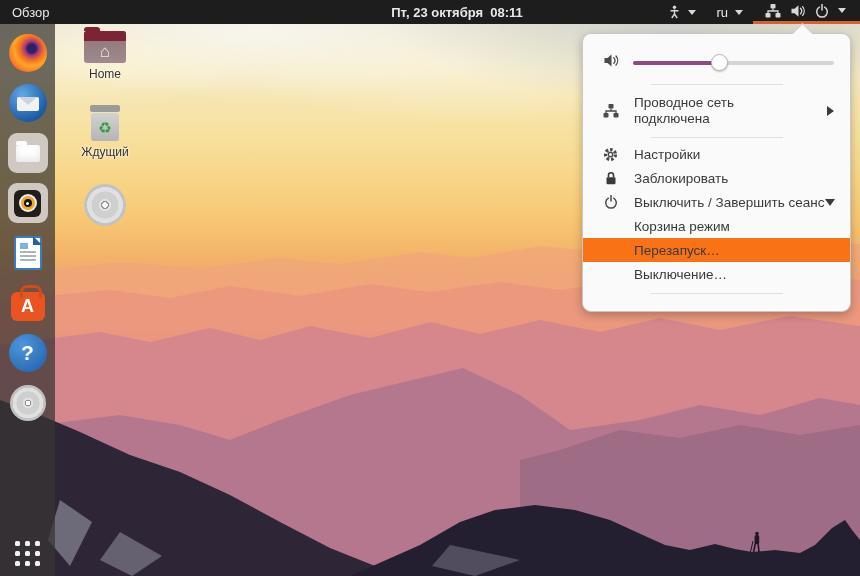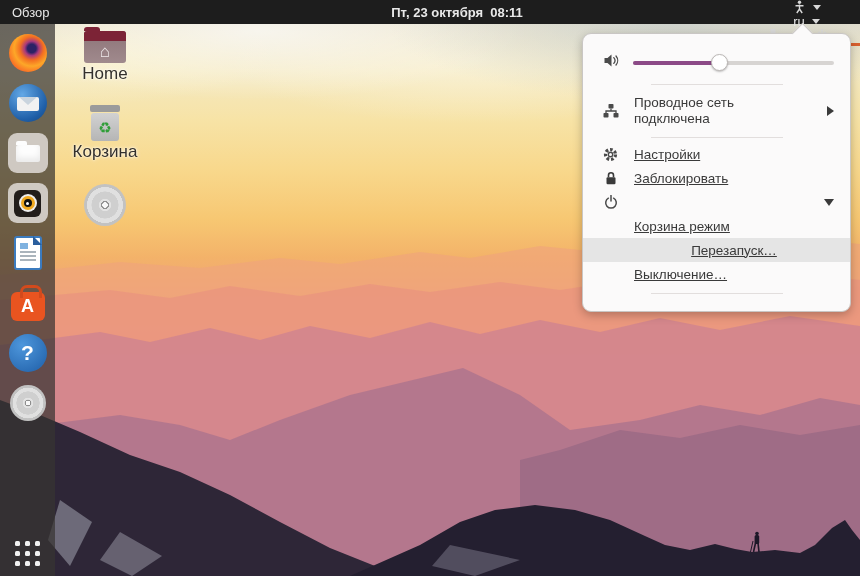--- a/index.html
+++ b/index.html
@@ -20,21 +20,21 @@
       radial-gradient(40% 80% at 55% 35%, rgba(255,250,232,.5), transparent 72%),
       radial-gradient(30% 60% at 10% 30%, rgba(255,248,214,.55), transparent 75%);
   }
   .mountains { position:absolute; inset:0; }
 
   
   .topbar { position:absolute; left:0; top:0; width:860px; height:24px; background:#1d1d1d;
     color:#e8e8e8; font-size:13px; display:flex; align-items:center; z-index:40; }
   .activities { padding:16px 12px; height:100%; display:flex; align-items:center; cursor:pointer;text-align:center; }
   .clock { position:absolute; left:calc(50% + 27px); transform:translateX(-50%); white-space:pre;font-weight:bold; }
-  .tb-right { margin-left:auto; display:flex; align-items:center; height:100%;flex-direction:column; }
+  .tb-right { margin-left:auto; display:flex; align-items:flex-end; height:100%; }
   .tb-group { display:flex; align-items:center; gap:7px; padding:0 10px; height:100%; }
   .tb-tray { display:flex; align-items:center; gap:9px; padding:0 14px 0 12px; height:100%;
     border-bottom:3px solid #d9602f; }
   .chev { width:0; height:0; border-left:4px solid transparent; border-right:4px solid transparent;
     border-top:5px solid #d8d8d8; }
   .tb-ico svg { display:block; }
 
   
   .dock { position:absolute; left:0; top:24px; width:55px; height:552px;
     background:rgba(56,52,50,.72); z-index:20; }
@@ -82,21 +82,21 @@
   .disc.d36 { width:36px; height:36px; }
   .disc.d42 { width:42px; height:42px; }
   .show-apps { position:absolute; left:0; right:0; bottom:10px; display:flex; justify-content:center;
     cursor:pointer; }
   .grid9 { display:grid; grid-template-columns:repeat(3,5px); grid-template-rows:repeat(3,5px); gap:5px; }
   .grid9 span { background:#f2f2f2; border-radius:1.5px; }
 
   
   .dicon { position:absolute; width:96px; text-align:center; cursor:pointer; z-index:5; }
   .dicon .glyphbox { display:flex; justify-content:center; margin-bottom:4px; }
-  .dlabel { font-size:17px; line-height:14px; color:#33302c;
+  .dlabel { font-size:12px; line-height:14px; color:#33302c;
     text-shadow:0 0 2px #fff, 0 0 4px rgba(255,255,255,.85); word-break:break-word; }
   .homeF { width:42px; height:32px; background:linear-gradient(180deg,#8d7478,#a08a8d); border-radius:3px;
     position:relative; display:flex; align-items:flex-end; justify-content:center; }
   .homeF::before { content:""; position:absolute; top:-4px; left:0; width:16px; height:4px;
     background:#7c2336; border-radius:3px 3px 0 0; }
   .homeF .flap { position:absolute; top:0; left:0; right:0; height:10px; background:#7c2336;
     border-radius:3px 3px 0 0; }
   .homeF .house { position:relative; color:#efe9ea; font-size:17px; line-height:22px; }
   .trash { display:flex; flex-direction:column; align-items:center; }
   .trash .lid { width:30px; height:7px; background:#9b9b9b; border-radius:2px; margin-bottom:1px; }
@@ -109,33 +109,33 @@
     background:#fbfafa; border:1px solid #c9c6c4; border-radius:9px;
     box-shadow:0 3px 10px rgba(0,0,0,.25); padding:10px 0 10px; color:#3a3a3a; font-size:13.5px; }
   .sysmenu::before { content:""; position:absolute; top:-8px; left:212px; width:14px; height:14px;
     background:#fbfafa; border-left:1px solid #c9c6c4; border-top:1px solid #c9c6c4;
     transform:rotate(45deg); }
   .m-sep { width:132px; height:1px; background:#e2dedd; margin:4px auto; }
   .m-row { display:flex; align-items:center; height:24px; padding:0 16px 0 18px; cursor:pointer; }
   .m-row .mi { width:19px; display:flex; justify-content:center; margin-right:14px; flex:none; }
   .m-row.two { height:44px; }
   .m-sub { padding-left:51px; }
-  .m-row.hl { background:#e5e5e5;justify-content:center; }
+  .m-row.hl { background:#f97316; }
   .slider-row { display:flex; align-items:center; height:36px; padding:0 16px 0 20px; }
   .slider { position:relative; flex:1; height:16px; margin-left:13px; cursor:pointer; }
   .sl-track { position:absolute; left:0; right:0; top:7px; height:3.5px; background:#d7d4d2; border-radius:2px; }
   .sl-fill { position:absolute; left:0; top:7px; height:3.5px; background:#8c4a87; border-radius:2px; }
   .sl-handle { position:absolute; top:0; width:17px; height:17px; margin-left:-8px; border-radius:50%;
     background:#fff; border:1px solid #bbb7b5; box-shadow:0 1px 2px rgba(0,0,0,.25); }
   .tri-right { width:0; height:0; border-top:5px solid transparent; border-bottom:5px solid transparent;
     border-left:7px solid #3a3a3a; margin-left:auto; }
   .tri-down { width:0; height:0; border-left:5.5px solid transparent; border-right:5.5px solid transparent;
     border-top:7px solid #3a3a3a; margin-left:auto; }
   .netlabel { line-height:16px; }
-  .mlabel { white-space:nowrap;text-decoration:underline; }
+  .mlabel { white-space:nowrap; }
 </style>
 </head>
 <body>
 
 <div class="stage">
 
   <div class="wallpaper"></div>
   <div class="clouds"></div>
   <svg class="mountains" width="860" height="576" viewBox="0 0 860 576">
     <polygon fill="#f0a57b" opacity=".7" points="0,275 120,262 200,268 280,258 340,264 420,252 470,258 540,246 600,252 660,242 720,248 800,238 860,244 860,576 0,576"></polygon>
@@ -168,21 +168,21 @@
   </div>
   <div class="dicon" style="left:57px; top:105px;">
     <div class="glyphbox">
         <div class="trash">
       <div class="lid"></div>
           <div class="can">
             <span class="recy">♻</span>
           </div>
         </div>
       </div>
-    <div class="dlabel">Корзина</div>
+    <div class="dlabel">Ждущий</div>
   </div>
   <div class="dicon" style="left:57px; top:184px;">
     <div class="glyphbox">
         <div class="disc d42"></div>
       </div>
   </div>
 
   <div class="dock">
     <div class="dock-inner">
       <div class="dock-item">
@@ -346,20 +346,21 @@
       </span>
       <span class="mlabel">Заблокировать</span>
     </div>
     <div class="m-row">
       <span class="mi">
         <svg width="14" height="14" viewBox="0 0 14 14">
           <path d="M4.4 3.2 A5.3 5.3 0 1 0 9.6 3.2" stroke="#4a4a4a" stroke-width="1.5" fill="none" stroke-linecap="round"></path>
           <line x1="7" y1="0.5" x2="7" y2="6" stroke="#4a4a4a" stroke-width="1.5" stroke-linecap="round"></line>
           </svg>
       </span>
+      <span class="mlabel">Выключить / Завершить сеанс</span>
       <span class="tri-down"></span>
     </div>
 
     <div class="m-row m-sub">
       <span class="mlabel">Корзина режим</span>
     </div>
     <div class="m-row m-sub hl">
       <span class="mlabel">Перезапуск…</span>
     </div>
     <div class="m-row m-sub">

